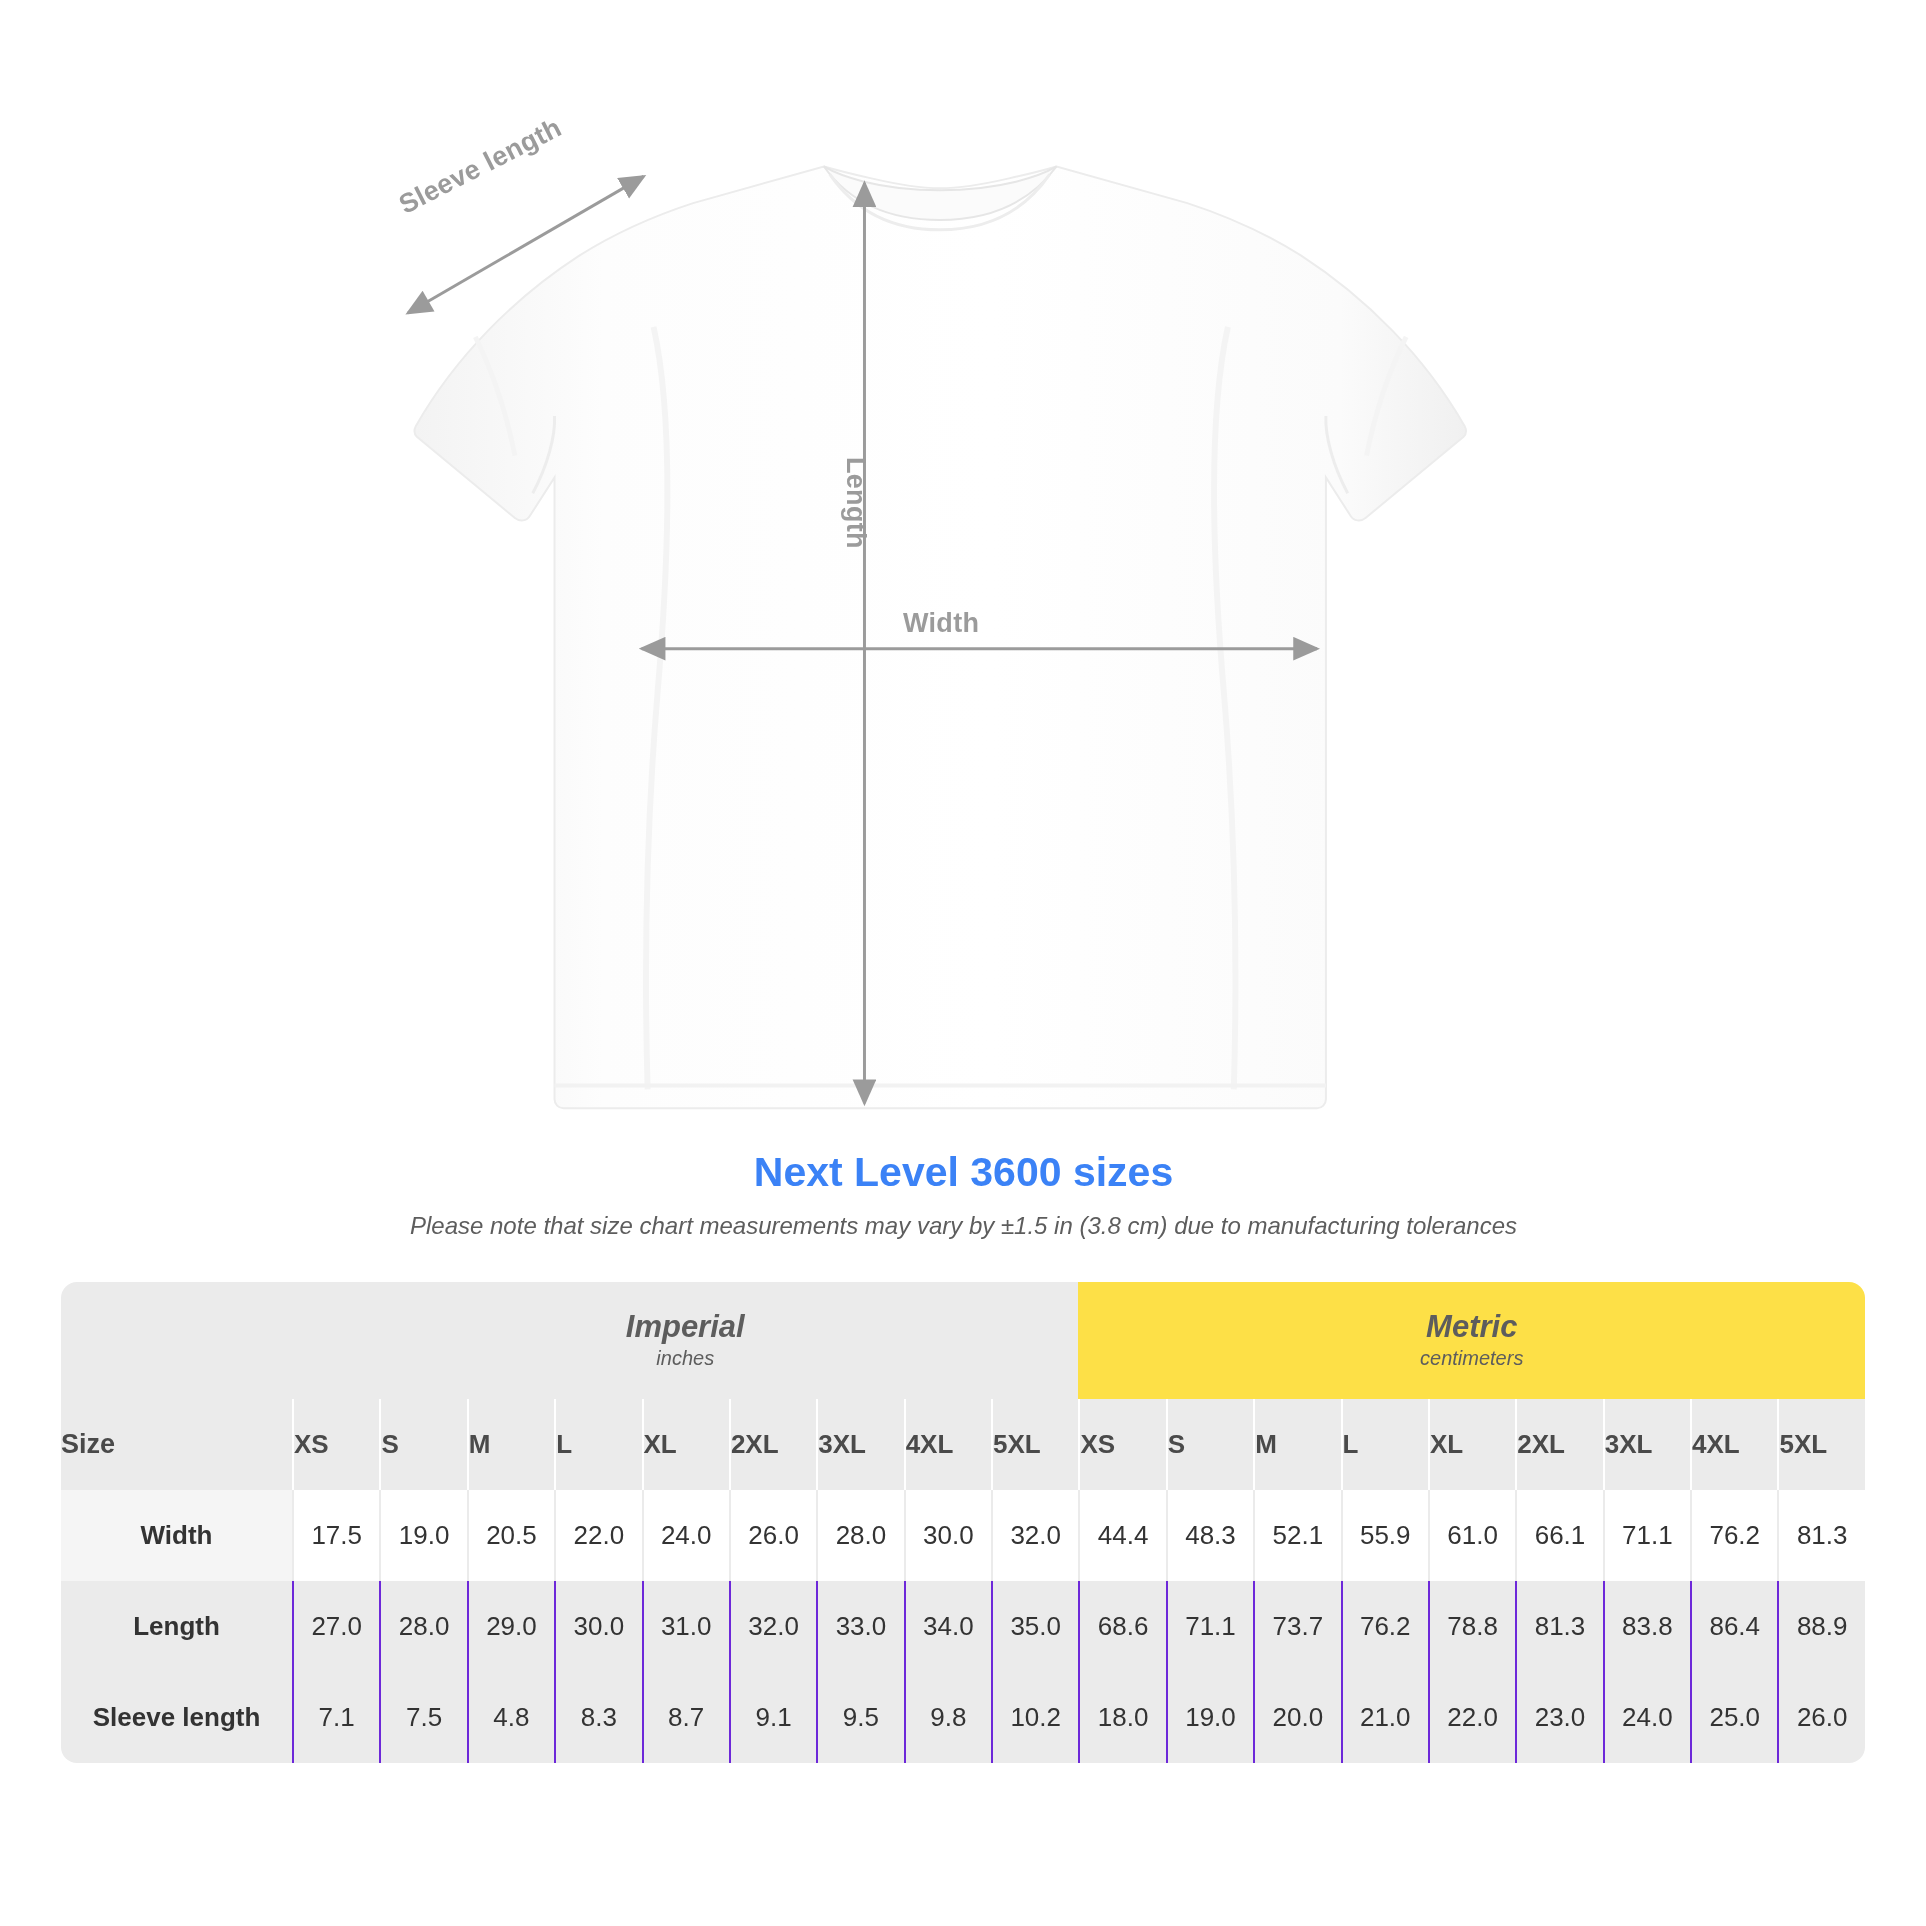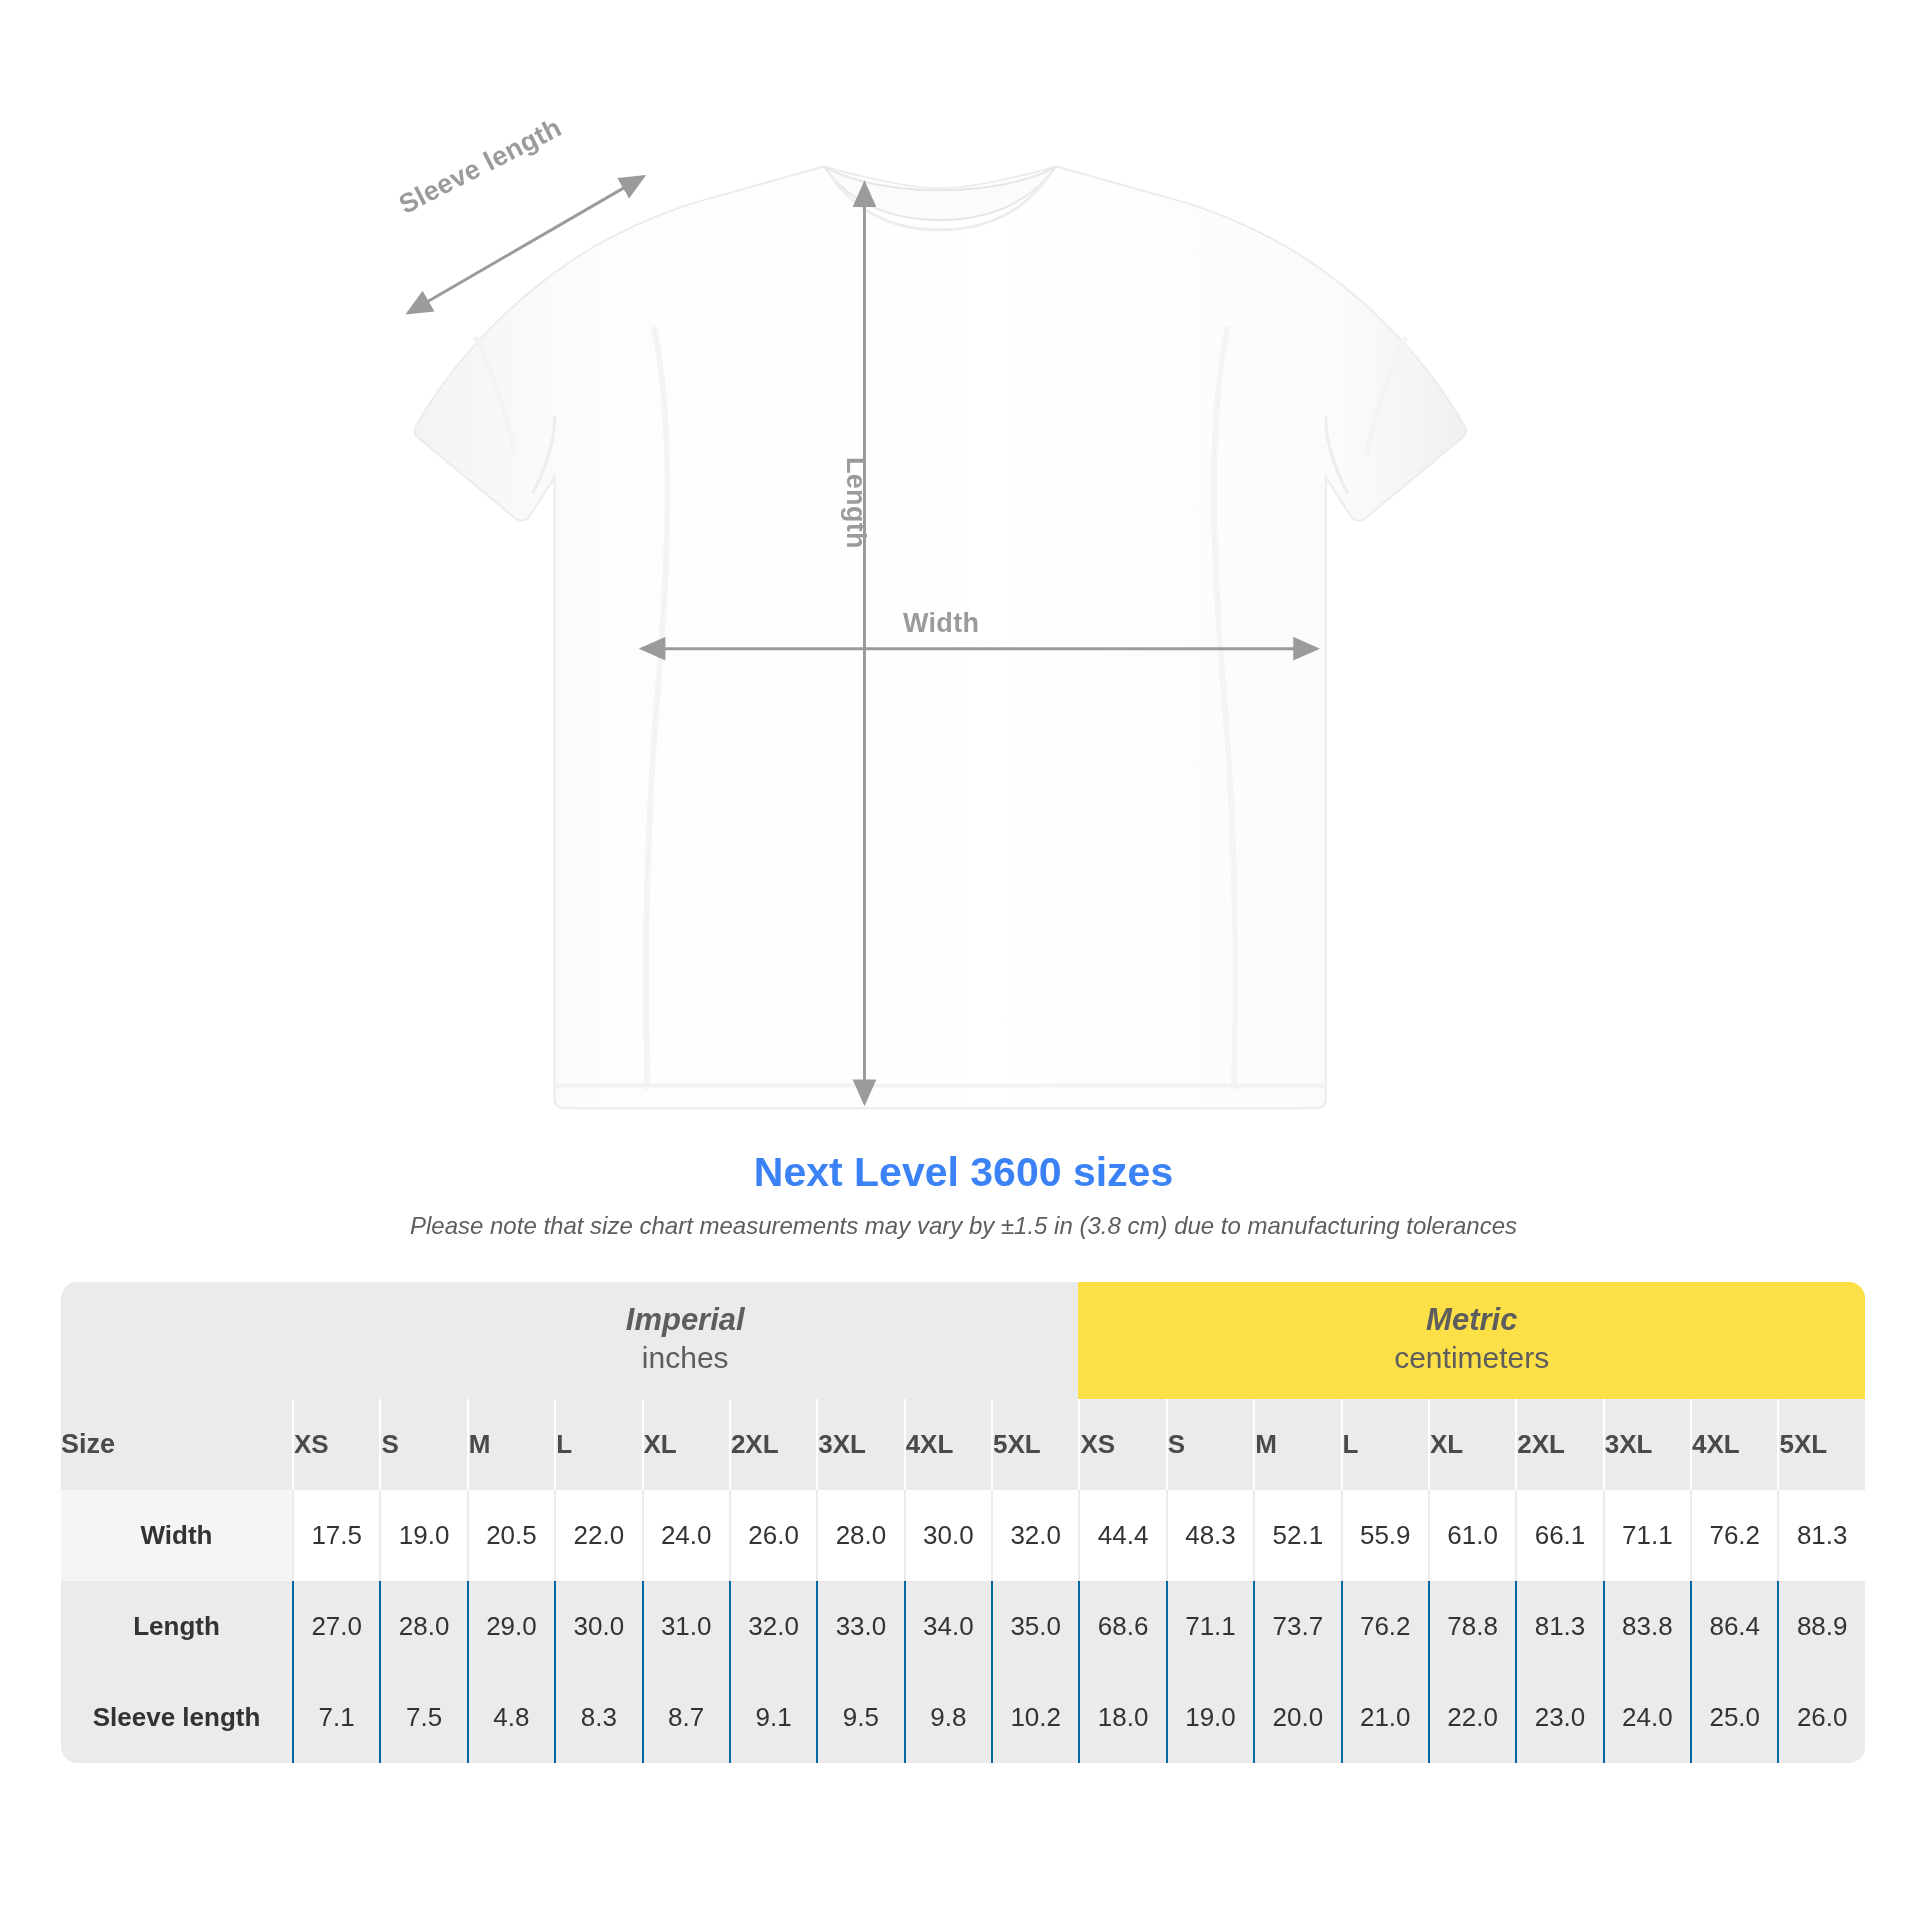--- a/index.html
+++ b/index.html
@@ -95,21 +95,22 @@
     vertical-align: middle;
   }
   .unit-head .unit-name {
     font-size: 31px;
     font-style: italic;
     font-weight: bold;
     color: #5d5d5d;
     line-height: 1.15;
   }
   .unit-head .unit-sub {
-    font-size: 30px;
+    font-size: 20px;
+    font-style: italic;
     color: #5d5d5d;
     line-height: 1.4;
   }
   .corner-tl { background: #ebebeb; border-top-left-radius: 16px; }
   .corner-tr { background: #fde047; border-top-right-radius: 16px; }
 
   tr.head-row td {
     height: 91px;
     background: #ebebeb;
     text-align: left;
@@ -133,21 +134,21 @@
     text-align: center;
     vertical-align: middle;
     font-size: 26px;
     color: #333333;
   }
   tr.data-row.shaded td { background: #ebebeb; }
   tr.data-row.plain td { background: #ffffff; }
   tr.data-row.plain td.rowlabel { background: #f5f5f5; }
 
   tr.data-row td.cell {
-    border-left: 2px solid #0369a1;
+    border-left: 2px solid #6d28d9;
   }
   tr.data-row.plain td.cell {
     border-left: 2px solid #ebebeb;
   }
   tr.head-row td.cell {
     border-left: 2px solid #ffffff;
   }
   .last-row td:first-child { border-bottom-left-radius: 16px; }
   .last-row td:last-child { border-bottom-right-radius: 16px; }
 </style>

